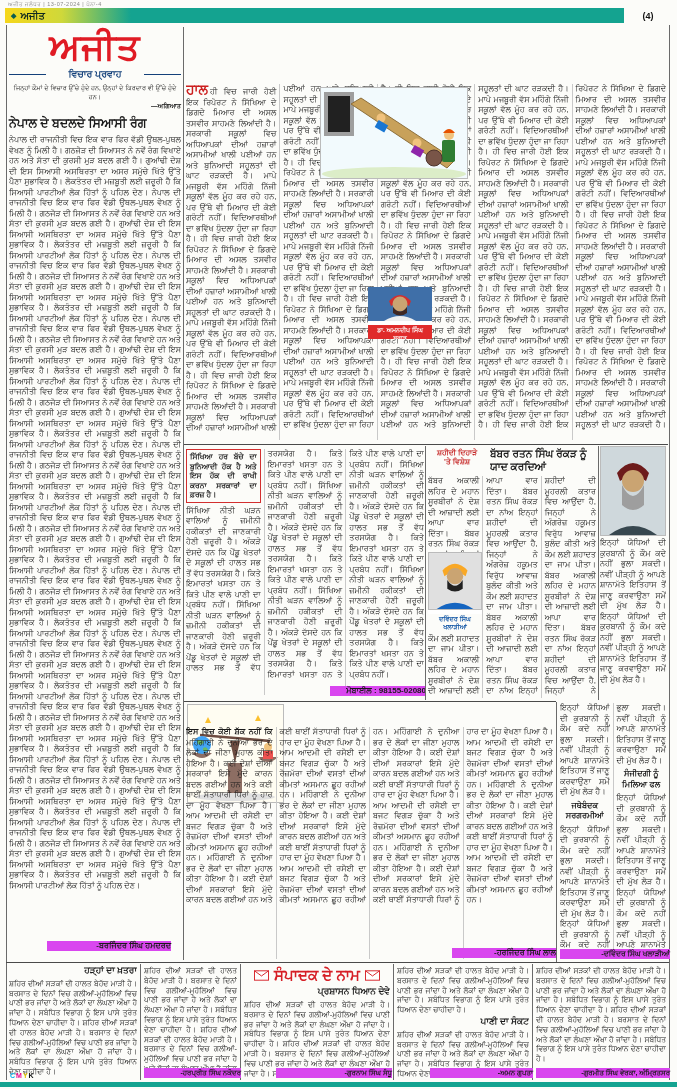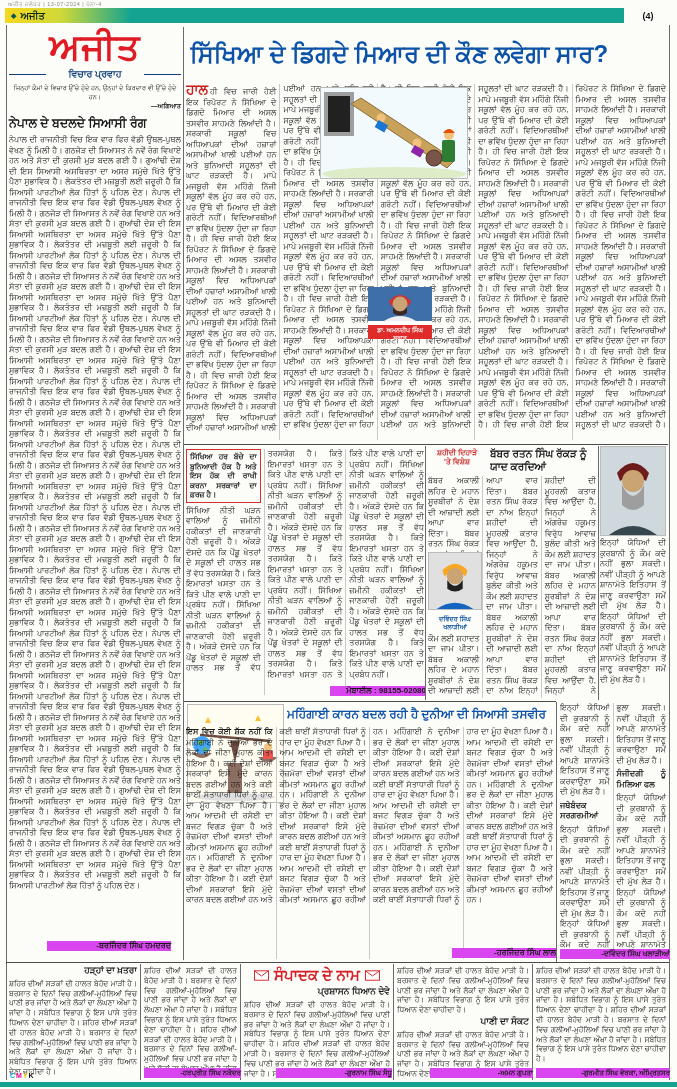--- a/index.html
+++ b/index.html
@@ -43,21 +43,21 @@
   .lead-headline{position:absolute;left:190px;top:33px;width:476px;height:44px;overflow:hidden;
         font-size:24px;line-height:42px;font-weight:bold;color:#0b52a8;white-space:nowrap;}
   .sig-abs{position:absolute;background:#d946ef;font-weight:bold;font-size:8px;line-height:10px;
         text-align:right;padding-left:4px;}
   .redbox{border:1.5px solid #d32f2f;padding:2px 3px;font-weight:bold;margin:0 0 3px 0;
         font-size:7.5px;line-height:9.5px;}
   .kicker{position:absolute;left:428px;top:448px;width:58px;text-align:center;
         font-size:7.5px;line-height:9px;font-weight:bold;color:#c62828;}
   .bab-headline{position:absolute;left:490px;top:447px;width:108px;height:26px;overflow:hidden;
         font-size:10.5px;line-height:12.5px;font-weight:bold;}
-  .subhead{font-weight:bold;font-size:8.2px;margin:3px 0;break-inside:avoid;}
+  .subhead{font-weight:bold;text-align:center;font-size:8.2px;margin:3px 0;break-inside:avoid;}
   .infl-headline{position:absolute;left:287px;top:706px;width:268px;height:18px;overflow:hidden;
         font-size:12px;line-height:16px;font-weight:bold;color:#0b52a8;white-space:nowrap;}
   .photo-frame{position:absolute;overflow:hidden;background:#fff;border:1px solid #bbb;}
   .cap-red{background:#e02b2b;color:#fff;font-size:6.3px;line-height:7.5px;font-weight:bold;
         text-align:center;padding:1px 0;}
   .cap-blue{color:#1256a6;font-size:6.5px;line-height:8px;font-weight:bold;text-align:center;
         background:#fcfcf9;padding:1px 0;}
   
   .letters-header{display:flex;align-items:center;justify-content:center;gap:5px;
         color:#d61f26;font-weight:bold;font-size:15px;margin-bottom:2px;}
@@ -99,21 +99,20 @@
     </div>
     <div class="quote">ਜਿਨ੍ਹਾਂ ਕੌਮਾਂ ਦੇ ਵਿਚਾਰ ਉੱਚੇ ਹੁੰਦੇ ਹਨ, ਉਨ੍ਹਾਂ ਦੇ ਕਿਰਦਾਰ ਵੀ ਉੱਚੇ ਹੁੰਦੇ ਹਨ।</div>
     <div class="quote-attr">—ਅਗਿਆਤ</div>
     <div class="ed-title">ਨੇਪਾਲ ਦੇ ਬਦਲਦੇ ਸਿਆਸੀ ਰੰਗ</div>
     <div class="body-text leftbody">
       <p>ਨੇਪਾਲ ਦੀ ਰਾਜਨੀਤੀ ਵਿਚ ਇਕ ਵਾਰ ਫਿਰ ਵੱਡੀ ਉਥਲ-ਪੁਥਲ ਵੇਖਣ ਨੂੰ ਮਿਲੀ ਹੈ। ਗਠਜੋੜ ਦੀ ਸਿਆਸਤ ਨੇ ਨਵੇਂ ਰੰਗ ਵਿਖਾਏ ਹਨ ਅਤੇ ਸੱਤਾ ਦੀ ਕੁਰਸੀ ਮੁੜ ਬਦਲ ਗਈ ਹੈ। ਗੁਆਂਢੀ ਦੇਸ਼ ਦੀ ਇਸ ਸਿਆਸੀ ਅਸਥਿਰਤਾ ਦਾ ਅਸਰ ਸਮੁੱਚੇ ਖਿੱਤੇ ਉੱਤੇ ਪੈਣਾ ਸੁਭਾਵਿਕ ਹੈ। ਲੋਕਤੰਤਰ ਦੀ ਮਜ਼ਬੂਤੀ ਲਈ ਜ਼ਰੂਰੀ ਹੈ ਕਿ ਸਿਆਸੀ ਪਾਰਟੀਆਂ ਲੋਕ ਹਿੱਤਾਂ ਨੂੰ ਪਹਿਲ ਦੇਣ। ਨੇਪਾਲ ਦੀ ਰਾਜਨੀਤੀ ਵਿਚ ਇਕ ਵਾਰ ਫਿਰ ਵੱਡੀ ਉਥਲ-ਪੁਥਲ ਵੇਖਣ ਨੂੰ ਮਿਲੀ ਹੈ। ਗਠਜੋੜ ਦੀ ਸਿਆਸਤ ਨੇ ਨਵੇਂ ਰੰਗ ਵਿਖਾਏ ਹਨ ਅਤੇ ਸੱਤਾ ਦੀ ਕੁਰਸੀ ਮੁੜ ਬਦਲ ਗਈ ਹੈ। ਗੁਆਂਢੀ ਦੇਸ਼ ਦੀ ਇਸ ਸਿਆਸੀ ਅਸਥਿਰਤਾ ਦਾ ਅਸਰ ਸਮੁੱਚੇ ਖਿੱਤੇ ਉੱਤੇ ਪੈਣਾ ਸੁਭਾਵਿਕ ਹੈ। ਲੋਕਤੰਤਰ ਦੀ ਮਜ਼ਬੂਤੀ ਲਈ ਜ਼ਰੂਰੀ ਹੈ ਕਿ ਸਿਆਸੀ ਪਾਰਟੀਆਂ ਲੋਕ ਹਿੱਤਾਂ ਨੂੰ ਪਹਿਲ ਦੇਣ। ਨੇਪਾਲ ਦੀ ਰਾਜਨੀਤੀ ਵਿਚ ਇਕ ਵਾਰ ਫਿਰ ਵੱਡੀ ਉਥਲ-ਪੁਥਲ ਵੇਖਣ ਨੂੰ ਮਿਲੀ ਹੈ। ਗਠਜੋੜ ਦੀ ਸਿਆਸਤ ਨੇ ਨਵੇਂ ਰੰਗ ਵਿਖਾਏ ਹਨ ਅਤੇ ਸੱਤਾ ਦੀ ਕੁਰਸੀ ਮੁੜ ਬਦਲ ਗਈ ਹੈ। ਗੁਆਂਢੀ ਦੇਸ਼ ਦੀ ਇਸ ਸਿਆਸੀ ਅਸਥਿਰਤਾ ਦਾ ਅਸਰ ਸਮੁੱਚੇ ਖਿੱਤੇ ਉੱਤੇ ਪੈਣਾ ਸੁਭਾਵਿਕ ਹੈ। ਲੋਕਤੰਤਰ ਦੀ ਮਜ਼ਬੂਤੀ ਲਈ ਜ਼ਰੂਰੀ ਹੈ ਕਿ ਸਿਆਸੀ ਪਾਰਟੀਆਂ ਲੋਕ ਹਿੱਤਾਂ ਨੂੰ ਪਹਿਲ ਦੇਣ। ਨੇਪਾਲ ਦੀ ਰਾਜਨੀਤੀ ਵਿਚ ਇਕ ਵਾਰ ਫਿਰ ਵੱਡੀ ਉਥਲ-ਪੁਥਲ ਵੇਖਣ ਨੂੰ ਮਿਲੀ ਹੈ। ਗਠਜੋੜ ਦੀ ਸਿਆਸਤ ਨੇ ਨਵੇਂ ਰੰਗ ਵਿਖਾਏ ਹਨ ਅਤੇ ਸੱਤਾ ਦੀ ਕੁਰਸੀ ਮੁੜ ਬਦਲ ਗਈ ਹੈ। ਗੁਆਂਢੀ ਦੇਸ਼ ਦੀ ਇਸ ਸਿਆਸੀ ਅਸਥਿਰਤਾ ਦਾ ਅਸਰ ਸਮੁੱਚੇ ਖਿੱਤੇ ਉੱਤੇ ਪੈਣਾ ਸੁਭਾਵਿਕ ਹੈ। ਲੋਕਤੰਤਰ ਦੀ ਮਜ਼ਬੂਤੀ ਲਈ ਜ਼ਰੂਰੀ ਹੈ ਕਿ ਸਿਆਸੀ ਪਾਰਟੀਆਂ ਲੋਕ ਹਿੱਤਾਂ ਨੂੰ ਪਹਿਲ ਦੇਣ। ਨੇਪਾਲ ਦੀ ਰਾਜਨੀਤੀ ਵਿਚ ਇਕ ਵਾਰ ਫਿਰ ਵੱਡੀ ਉਥਲ-ਪੁਥਲ ਵੇਖਣ ਨੂੰ ਮਿਲੀ ਹੈ। ਗਠਜੋੜ ਦੀ ਸਿਆਸਤ ਨੇ ਨਵੇਂ ਰੰਗ ਵਿਖਾਏ ਹਨ ਅਤੇ ਸੱਤਾ ਦੀ ਕੁਰਸੀ ਮੁੜ ਬਦਲ ਗਈ ਹੈ। ਗੁਆਂਢੀ ਦੇਸ਼ ਦੀ ਇਸ ਸਿਆਸੀ ਅਸਥਿਰਤਾ ਦਾ ਅਸਰ ਸਮੁੱਚੇ ਖਿੱਤੇ ਉੱਤੇ ਪੈਣਾ ਸੁਭਾਵਿਕ ਹੈ। ਲੋਕਤੰਤਰ ਦੀ ਮਜ਼ਬੂਤੀ ਲਈ ਜ਼ਰੂਰੀ ਹੈ ਕਿ ਸਿਆਸੀ ਪਾਰਟੀਆਂ ਲੋਕ ਹਿੱਤਾਂ ਨੂੰ ਪਹਿਲ ਦੇਣ। ਨੇਪਾਲ ਦੀ ਰਾਜਨੀਤੀ ਵਿਚ ਇਕ ਵਾਰ ਫਿਰ ਵੱਡੀ ਉਥਲ-ਪੁਥਲ ਵੇਖਣ ਨੂੰ ਮਿਲੀ ਹੈ। ਗਠਜੋੜ ਦੀ ਸਿਆਸਤ ਨੇ ਨਵੇਂ ਰੰਗ ਵਿਖਾਏ ਹਨ ਅਤੇ ਸੱਤਾ ਦੀ ਕੁਰਸੀ ਮੁੜ ਬਦਲ ਗਈ ਹੈ। ਗੁਆਂਢੀ ਦੇਸ਼ ਦੀ ਇਸ ਸਿਆਸੀ ਅਸਥਿਰਤਾ ਦਾ ਅਸਰ ਸਮੁੱਚੇ ਖਿੱਤੇ ਉੱਤੇ ਪੈਣਾ ਸੁਭਾਵਿਕ ਹੈ। ਲੋਕਤੰਤਰ ਦੀ ਮਜ਼ਬੂਤੀ ਲਈ ਜ਼ਰੂਰੀ ਹੈ ਕਿ ਸਿਆਸੀ ਪਾਰਟੀਆਂ ਲੋਕ ਹਿੱਤਾਂ ਨੂੰ ਪਹਿਲ ਦੇਣ। ਨੇਪਾਲ ਦੀ ਰਾਜਨੀਤੀ ਵਿਚ ਇਕ ਵਾਰ ਫਿਰ ਵੱਡੀ ਉਥਲ-ਪੁਥਲ ਵੇਖਣ ਨੂੰ ਮਿਲੀ ਹੈ। ਗਠਜੋੜ ਦੀ ਸਿਆਸਤ ਨੇ ਨਵੇਂ ਰੰਗ ਵਿਖਾਏ ਹਨ ਅਤੇ ਸੱਤਾ ਦੀ ਕੁਰਸੀ ਮੁੜ ਬਦਲ ਗਈ ਹੈ। ਗੁਆਂਢੀ ਦੇਸ਼ ਦੀ ਇਸ ਸਿਆਸੀ ਅਸਥਿਰਤਾ ਦਾ ਅਸਰ ਸਮੁੱਚੇ ਖਿੱਤੇ ਉੱਤੇ ਪੈਣਾ ਸੁਭਾਵਿਕ ਹੈ। ਲੋਕਤੰਤਰ ਦੀ ਮਜ਼ਬੂਤੀ ਲਈ ਜ਼ਰੂਰੀ ਹੈ ਕਿ ਸਿਆਸੀ ਪਾਰਟੀਆਂ ਲੋਕ ਹਿੱਤਾਂ ਨੂੰ ਪਹਿਲ ਦੇਣ। ਨੇਪਾਲ ਦੀ ਰਾਜਨੀਤੀ ਵਿਚ ਇਕ ਵਾਰ ਫਿਰ ਵੱਡੀ ਉਥਲ-ਪੁਥਲ ਵੇਖਣ ਨੂੰ ਮਿਲੀ ਹੈ। ਗਠਜੋੜ ਦੀ ਸਿਆਸਤ ਨੇ ਨਵੇਂ ਰੰਗ ਵਿਖਾਏ ਹਨ ਅਤੇ ਸੱਤਾ ਦੀ ਕੁਰਸੀ ਮੁੜ ਬਦਲ ਗਈ ਹੈ। ਗੁਆਂਢੀ ਦੇਸ਼ ਦੀ ਇਸ ਸਿਆਸੀ ਅਸਥਿਰਤਾ ਦਾ ਅਸਰ ਸਮੁੱਚੇ ਖਿੱਤੇ ਉੱਤੇ ਪੈਣਾ ਸੁਭਾਵਿਕ ਹੈ। ਲੋਕਤੰਤਰ ਦੀ ਮਜ਼ਬੂਤੀ ਲਈ ਜ਼ਰੂਰੀ ਹੈ ਕਿ ਸਿਆਸੀ ਪਾਰਟੀਆਂ ਲੋਕ ਹਿੱਤਾਂ ਨੂੰ ਪਹਿਲ ਦੇਣ। ਨੇਪਾਲ ਦੀ ਰਾਜਨੀਤੀ ਵਿਚ ਇਕ ਵਾਰ ਫਿਰ ਵੱਡੀ ਉਥਲ-ਪੁਥਲ ਵੇਖਣ ਨੂੰ ਮਿਲੀ ਹੈ। ਗਠਜੋੜ ਦੀ ਸਿਆਸਤ ਨੇ ਨਵੇਂ ਰੰਗ ਵਿਖਾਏ ਹਨ ਅਤੇ ਸੱਤਾ ਦੀ ਕੁਰਸੀ ਮੁੜ ਬਦਲ ਗਈ ਹੈ। ਗੁਆਂਢੀ ਦੇਸ਼ ਦੀ ਇਸ ਸਿਆਸੀ ਅਸਥਿਰਤਾ ਦਾ ਅਸਰ ਸਮੁੱਚੇ ਖਿੱਤੇ ਉੱਤੇ ਪੈਣਾ ਸੁਭਾਵਿਕ ਹੈ। ਲੋਕਤੰਤਰ ਦੀ ਮਜ਼ਬੂਤੀ ਲਈ ਜ਼ਰੂਰੀ ਹੈ ਕਿ ਸਿਆਸੀ ਪਾਰਟੀਆਂ ਲੋਕ ਹਿੱਤਾਂ ਨੂੰ ਪਹਿਲ ਦੇਣ। ਨੇਪਾਲ ਦੀ ਰਾਜਨੀਤੀ ਵਿਚ ਇਕ ਵਾਰ ਫਿਰ ਵੱਡੀ ਉਥਲ-ਪੁਥਲ ਵੇਖਣ ਨੂੰ ਮਿਲੀ ਹੈ। ਗਠਜੋੜ ਦੀ ਸਿਆਸਤ ਨੇ ਨਵੇਂ ਰੰਗ ਵਿਖਾਏ ਹਨ ਅਤੇ ਸੱਤਾ ਦੀ ਕੁਰਸੀ ਮੁੜ ਬਦਲ ਗਈ ਹੈ। ਗੁਆਂਢੀ ਦੇਸ਼ ਦੀ ਇਸ ਸਿਆਸੀ ਅਸਥਿਰਤਾ ਦਾ ਅਸਰ ਸਮੁੱਚੇ ਖਿੱਤੇ ਉੱਤੇ ਪੈਣਾ ਸੁਭਾਵਿਕ ਹੈ। ਲੋਕਤੰਤਰ ਦੀ ਮਜ਼ਬੂਤੀ ਲਈ ਜ਼ਰੂਰੀ ਹੈ ਕਿ ਸਿਆਸੀ ਪਾਰਟੀਆਂ ਲੋਕ ਹਿੱਤਾਂ ਨੂੰ ਪਹਿਲ ਦੇਣ। ਨੇਪਾਲ ਦੀ ਰਾਜਨੀਤੀ ਵਿਚ ਇਕ ਵਾਰ ਫਿਰ ਵੱਡੀ ਉਥਲ-ਪੁਥਲ ਵੇਖਣ ਨੂੰ ਮਿਲੀ ਹੈ। ਗਠਜੋੜ ਦੀ ਸਿਆਸਤ ਨੇ ਨਵੇਂ ਰੰਗ ਵਿਖਾਏ ਹਨ ਅਤੇ ਸੱਤਾ ਦੀ ਕੁਰਸੀ ਮੁੜ ਬਦਲ ਗਈ ਹੈ। ਗੁਆਂਢੀ ਦੇਸ਼ ਦੀ ਇਸ ਸਿਆਸੀ ਅਸਥਿਰਤਾ ਦਾ ਅਸਰ ਸਮੁੱਚੇ ਖਿੱਤੇ ਉੱਤੇ ਪੈਣਾ ਸੁਭਾਵਿਕ ਹੈ। ਲੋਕਤੰਤਰ ਦੀ ਮਜ਼ਬੂਤੀ ਲਈ ਜ਼ਰੂਰੀ ਹੈ ਕਿ ਸਿਆਸੀ ਪਾਰਟੀਆਂ ਲੋਕ ਹਿੱਤਾਂ ਨੂੰ ਪਹਿਲ ਦੇਣ। ਨੇਪਾਲ ਦੀ ਰਾਜਨੀਤੀ ਵਿਚ ਇਕ ਵਾਰ ਫਿਰ ਵੱਡੀ ਉਥਲ-ਪੁਥਲ ਵੇਖਣ ਨੂੰ ਮਿਲੀ ਹੈ। ਗਠਜੋੜ ਦੀ ਸਿਆਸਤ ਨੇ ਨਵੇਂ ਰੰਗ ਵਿਖਾਏ ਹਨ ਅਤੇ ਸੱਤਾ ਦੀ ਕੁਰਸੀ ਮੁੜ ਬਦਲ ਗਈ ਹੈ। ਗੁਆਂਢੀ ਦੇਸ਼ ਦੀ ਇਸ ਸਿਆਸੀ ਅਸਥਿਰਤਾ ਦਾ ਅਸਰ ਸਮੁੱਚੇ ਖਿੱਤੇ ਉੱਤੇ ਪੈਣਾ ਸੁਭਾਵਿਕ ਹੈ। ਲੋਕਤੰਤਰ ਦੀ ਮਜ਼ਬੂਤੀ ਲਈ ਜ਼ਰੂਰੀ ਹੈ ਕਿ ਸਿਆਸੀ ਪਾਰਟੀਆਂ ਲੋਕ ਹਿੱਤਾਂ ਨੂੰ ਪਹਿਲ ਦੇਣ।</p>
     </div>
   </div>
   <div class="sig-abs" style="left:47px;top:941px;width:120px;">-ਬਰਜਿੰਦਰ ਸਿੰਘ ਹਮਦਰਦ</div>
 
-  <div class="lead-headline">ਸਿੱਖਿਆ ਦੇ ਡਿਗਦੇ ਮਿਆਰ ਦੀ ਕੌਣ ਲਵੇਗਾ ਸਾਰ?</div>
 
   <div class="body-text cols-5 abs" style="left:186px;top:84px;width:480px;height:356px;">
     <p><span class="dropcap">ਹਾਲ</span><span>ਹੀ ਵਿਚ ਜਾਰੀ ਹੋਈ ਇਕ ਰਿਪੋਰਟ ਨੇ ਸਿੱਖਿਆ ਦੇ ਡਿਗਦੇ ਮਿਆਰ ਦੀ ਅਸਲ ਤਸਵੀਰ ਸਾਹਮਣੇ ਲਿਆਂਦੀ ਹੈ। ਸਰਕਾਰੀ ਸਕੂਲਾਂ ਵਿਚ ਅਧਿਆਪਕਾਂ ਦੀਆਂ ਹਜ਼ਾਰਾਂ ਅਸਾਮੀਆਂ ਖਾਲੀ ਪਈਆਂ ਹਨ ਅਤੇ ਬੁਨਿਆਦੀ ਸਹੂਲਤਾਂ ਦੀ ਘਾਟ ਰੜਕਦੀ ਹੈ। ਮਾਪੇ ਮਜਬੂਰੀ ਵੱਸ ਮਹਿੰਗੇ ਨਿੱਜੀ ਸਕੂਲਾਂ ਵੱਲ ਮੂੰਹ ਕਰ ਰਹੇ ਹਨ, ਪਰ ਉੱਥੇ ਵੀ ਮਿਆਰ ਦੀ ਕੋਈ ਗਰੰਟੀ ਨਹੀਂ। ਵਿਦਿਆਰਥੀਆਂ ਦਾ ਭਵਿੱਖ ਧੁੰਦਲਾ ਹੁੰਦਾ ਜਾ ਰਿਹਾ ਹੈ। ਹੀ ਵਿਚ ਜਾਰੀ ਹੋਈ ਇਕ ਰਿਪੋਰਟ ਨੇ ਸਿੱਖਿਆ ਦੇ ਡਿਗਦੇ ਮਿਆਰ ਦੀ ਅਸਲ ਤਸਵੀਰ ਸਾਹਮਣੇ ਲਿਆਂਦੀ ਹੈ। ਸਰਕਾਰੀ ਸਕੂਲਾਂ ਵਿਚ ਅਧਿਆਪਕਾਂ ਦੀਆਂ ਹਜ਼ਾਰਾਂ ਅਸਾਮੀਆਂ ਖਾਲੀ ਪਈਆਂ ਹਨ ਅਤੇ ਬੁਨਿਆਦੀ ਸਹੂਲਤਾਂ ਦੀ ਘਾਟ ਰੜਕਦੀ ਹੈ। ਮਾਪੇ ਮਜਬੂਰੀ ਵੱਸ ਮਹਿੰਗੇ ਨਿੱਜੀ ਸਕੂਲਾਂ ਵੱਲ ਮੂੰਹ ਕਰ ਰਹੇ ਹਨ, ਪਰ ਉੱਥੇ ਵੀ ਮਿਆਰ ਦੀ ਕੋਈ ਗਰੰਟੀ ਨਹੀਂ। ਵਿਦਿਆਰਥੀਆਂ ਦਾ ਭਵਿੱਖ ਧੁੰਦਲਾ ਹੁੰਦਾ ਜਾ ਰਿਹਾ ਹੈ। ਹੀ ਵਿਚ ਜਾਰੀ ਹੋਈ ਇਕ ਰਿਪੋਰਟ ਨੇ ਸਿੱਖਿਆ ਦੇ ਡਿਗਦੇ ਮਿਆਰ ਦੀ ਅਸਲ ਤਸਵੀਰ ਸਾਹਮਣੇ ਲਿਆਂਦੀ ਹੈ। ਸਰਕਾਰੀ ਸਕੂਲਾਂ ਵਿਚ ਅਧਿਆਪਕਾਂ ਦੀਆਂ ਹਜ਼ਾਰਾਂ ਅਸਾਮੀਆਂ ਖਾਲੀ ਪਈਆਂ ਹਨ ਅਤੇ ਬੁਨਿਆਦੀ ਸਹੂਲਤਾਂ ਦੀ ਘਾਟ ਰੜਕਦੀ ਹੈ। ਮਾਪੇ ਮਜਬੂਰੀ ਵੱਸ ਮਹਿੰਗੇ ਨਿੱਜੀ ਸਕੂਲਾਂ ਵੱਲ ਮੂੰਹ ਕਰ ਰਹੇ ਹਨ, ਪਰ ਉੱਥੇ ਵੀ ਮਿਆਰ ਦੀ ਕੋਈ ਗਰੰਟੀ ਨਹੀਂ। ਵਿਦਿਆਰਥੀਆਂ ਦਾ ਭਵਿੱਖ ਧੁੰਦਲਾ ਹੁੰਦਾ ਜਾ ਰਿਹਾ ਹੈ। ਹੀ ਵਿਚ ਜਾਰੀ ਹੋਈ ਇਕ ਰਿਪੋਰਟ ਨੇ ਸਿੱਖਿਆ ਦੇ ਡਿਗਦੇ ਮਿਆਰ ਦੀ ਅਸਲ ਤਸਵੀਰ ਸਾਹਮਣੇ ਲਿਆਂਦੀ ਹੈ। ਸਰਕਾਰੀ ਸਕੂਲਾਂ ਵਿਚ ਅਧਿਆਪਕਾਂ ਦੀਆਂ ਹਜ਼ਾਰਾਂ ਅਸਾਮੀਆਂ ਖਾਲੀ ਪਈਆਂ ਹਨ ਅਤੇ ਬੁਨਿਆਦੀ ਸਹੂਲਤਾਂ ਦੀ ਘਾਟ ਰੜਕਦੀ ਹੈ। ਮਾਪੇ ਮਜਬੂਰੀ ਵੱਸ ਮਹਿੰਗੇ ਨਿੱਜੀ ਸਕੂਲਾਂ ਵੱਲ ਮੂੰਹ ਕਰ ਰਹੇ ਹਨ, ਪਰ ਉੱਥੇ ਵੀ ਮਿਆਰ ਦੀ ਕੋਈ ਗਰੰਟੀ ਨਹੀਂ। ਵਿਦਿਆਰਥੀਆਂ ਦਾ ਭਵਿੱਖ ਧੁੰਦਲਾ ਹੁੰਦਾ ਜਾ ਰਿਹਾ ਹੈ। ਹੀ ਵਿਚ ਜਾਰੀ ਹੋਈ ਇਕ ਰਿਪੋਰਟ ਨੇ ਸਿੱਖਿਆ ਦੇ ਡਿਗਦੇ ਮਿਆਰ ਦੀ ਅਸਲ ਤਸਵੀਰ ਸਾਹਮਣੇ ਲਿਆਂਦੀ ਹੈ। ਸਰਕਾਰੀ ਸਕੂਲਾਂ ਵਿਚ ਅਧਿਆਪਕਾਂ ਦੀਆਂ ਹਜ਼ਾਰਾਂ ਅਸਾਮੀਆਂ ਖਾਲੀ ਪਈਆਂ ਹਨ ਅਤੇ ਬੁਨਿਆਦੀ ਸਹੂਲਤਾਂ ਦੀ ਘਾਟ ਰੜਕਦੀ ਹੈ। ਮਾਪੇ ਮਜਬੂਰੀ ਵੱਸ ਮਹਿੰਗੇ ਨਿੱਜੀ ਸਕੂਲਾਂ ਵੱਲ ਮੂੰਹ ਕਰ ਰਹੇ ਹਨ, ਪਰ ਉੱਥੇ ਵੀ ਮਿਆਰ ਦੀ ਕੋਈ ਗਰੰਟੀ ਨਹੀਂ। ਵਿਦਿਆਰਥੀਆਂ ਦਾ ਭਵਿੱਖ ਧੁੰਦਲਾ ਹੁੰਦਾ ਜਾ ਰਿਹਾ ਹੈ। ਹੀ ਵਿਚ ਜਾਰੀ ਹੋਈ ਇਕ ਰਿਪੋਰਟ ਨੇ ਸਿੱਖਿਆ ਦੇ ਡਿਗਦੇ ਮਿਆਰ ਦੀ ਅਸਲ ਤਸਵੀਰ ਸਾਹਮਣੇ ਲਿਆਂਦੀ ਹੈ। ਸਰਕਾਰੀ ਸਕੂਲਾਂ ਵਿਚ ਅਧਿਆਪਕਾਂ ਦੀਆਂ ਹਜ਼ਾਰਾਂ ਅਸਾਮੀਆਂ ਖਾਲੀ ਪਈਆਂ ਹਨ ਅਤੇ ਬੁਨਿਆਦੀ ਸਹੂਲਤਾਂ ਦੀ ਘਾਟ ਰੜਕਦੀ ਹੈ। ਮਾਪੇ ਮਜਬੂਰੀ ਵੱਸ ਮਹਿੰਗੇ ਨਿੱਜੀ ਸਕੂਲਾਂ ਵੱਲ ਮੂੰਹ ਕਰ ਰਹੇ ਹਨ, ਪਰ ਉੱਥੇ ਵੀ ਮਿਆਰ ਦੀ ਕੋਈ ਗਰੰਟੀ ਨਹੀਂ। ਵਿਦਿਆਰਥੀਆਂ ਦਾ ਭਵਿੱਖ ਧੁੰਦਲਾ ਹੁੰਦਾ ਜਾ ਰਿਹਾ ਹੈ। ਹੀ ਵਿਚ ਜਾਰੀ ਹੋਈ ਇਕ ਰਿਪੋਰਟ ਨੇ ਸਿੱਖਿਆ ਦੇ ਡਿਗਦੇ ਮਿਆਰ ਦੀ ਅਸਲ ਤਸਵੀਰ ਸਾਹਮਣੇ ਲਿਆਂਦੀ ਹੈ। ਸਰਕਾਰੀ ਸਕੂਲਾਂ ਵਿਚ ਅਧਿਆਪਕਾਂ ਦੀਆਂ ਹਜ਼ਾਰਾਂ ਅਸਾਮੀਆਂ ਖਾਲੀ ਪਈਆਂ ਹਨ ਅਤੇ ਬੁਨਿਆਦੀ ਸਹੂਲਤਾਂ ਦੀ ਘਾਟ ਰੜਕਦੀ ਹੈ। ਮਾਪੇ ਮਜਬੂਰੀ ਵੱਸ ਮਹਿੰਗੇ ਨਿੱਜੀ ਸਕੂਲਾਂ ਵੱਲ ਮੂੰਹ ਕਰ ਰਹੇ ਹਨ, ਪਰ ਉੱਥੇ ਵੀ ਮਿਆਰ ਦੀ ਕੋਈ ਗਰੰਟੀ ਨਹੀਂ। ਵਿਦਿਆਰਥੀਆਂ ਦਾ ਭਵਿੱਖ ਧੁੰਦਲਾ ਹੁੰਦਾ ਜਾ ਰਿਹਾ ਹੈ। ਹੀ ਵਿਚ ਜਾਰੀ ਹੋਈ ਇਕ ਰਿਪੋਰਟ ਨੇ ਸਿੱਖਿਆ ਦੇ ਡਿਗਦੇ ਮਿਆਰ ਦੀ ਅਸਲ ਤਸਵੀਰ ਸਾਹਮਣੇ ਲਿਆਂਦੀ ਹੈ। ਸਰਕਾਰੀ ਸਕੂਲਾਂ ਵਿਚ ਅਧਿਆਪਕਾਂ ਦੀਆਂ ਹਜ਼ਾਰਾਂ ਅਸਾਮੀਆਂ ਖਾਲੀ ਪਈਆਂ ਹਨ ਅਤੇ ਬੁਨਿਆਦੀ ਸਹੂਲਤਾਂ ਦੀ ਘਾਟ ਰੜਕਦੀ ਹੈ। ਮਾਪੇ ਮਜਬੂਰੀ ਵੱਸ ਮਹਿੰਗੇ ਨਿੱਜੀ ਸਕੂਲਾਂ ਵੱਲ ਮੂੰਹ ਕਰ ਰਹੇ ਹਨ, ਪਰ ਉੱਥੇ ਵੀ ਮਿਆਰ ਦੀ ਕੋਈ ਗਰੰਟੀ ਨਹੀਂ। ਵਿਦਿਆਰਥੀਆਂ ਦਾ ਭਵਿੱਖ ਧੁੰਦਲਾ ਹੁੰਦਾ ਜਾ ਰਿਹਾ ਹੈ। ਹੀ ਵਿਚ ਜਾਰੀ ਹੋਈ ਇਕ ਰਿਪੋਰਟ ਨੇ ਸਿੱਖਿਆ ਦੇ ਡਿਗਦੇ ਮਿਆਰ ਦੀ ਅਸਲ ਤਸਵੀਰ ਸਾਹਮਣੇ ਲਿਆਂਦੀ ਹੈ। ਸਰਕਾਰੀ ਸਕੂਲਾਂ ਵਿਚ ਅਧਿਆਪਕਾਂ ਦੀਆਂ ਹਜ਼ਾਰਾਂ ਅਸਾਮੀਆਂ ਖਾਲੀ ਪਈਆਂ ਹਨ ਅਤੇ ਬੁਨਿਆਦੀ ਸਹੂਲਤਾਂ ਦੀ ਘਾਟ ਰੜਕਦੀ ਹੈ। ਮਾਪੇ ਮਜਬੂਰੀ ਵੱਸ ਮਹਿੰਗੇ ਨਿੱਜੀ ਸਕੂਲਾਂ ਵੱਲ ਮੂੰਹ ਕਰ ਰਹੇ ਹਨ, ਪਰ ਉੱਥੇ ਵੀ ਮਿਆਰ ਦੀ ਕੋਈ ਗਰੰਟੀ ਨਹੀਂ। ਵਿਦਿਆਰਥੀਆਂ ਦਾ ਭਵਿੱਖ ਧੁੰਦਲਾ ਹੁੰਦਾ ਜਾ ਰਿਹਾ ਹੈ। ਹੀ ਵਿਚ ਜਾਰੀ ਹੋਈ ਇਕ ਰਿਪੋਰਟ ਨੇ ਸਿੱਖਿਆ ਦੇ ਡਿਗਦੇ ਮਿਆਰ ਦੀ ਅਸਲ ਤਸਵੀਰ ਸਾਹਮਣੇ ਲਿਆਂਦੀ ਹੈ। ਸਰਕਾਰੀ ਸਕੂਲਾਂ ਵਿਚ ਅਧਿਆਪਕਾਂ ਦੀਆਂ ਹਜ਼ਾਰਾਂ ਅਸਾਮੀਆਂ ਖਾਲੀ ਪਈਆਂ ਹਨ ਅਤੇ ਬੁਨਿਆਦੀ ਸਹੂਲਤਾਂ ਦੀ ਘਾਟ ਰੜਕਦੀ ਹੈ। ਮਾਪੇ ਮਜਬੂਰੀ ਵੱਸ ਮਹਿੰਗੇ ਨਿੱਜੀ ਸਕੂਲਾਂ ਵੱਲ ਮੂੰਹ ਕਰ ਰਹੇ ਹਨ, ਪਰ ਉੱਥੇ ਵੀ ਮਿਆਰ ਦੀ ਕੋਈ ਗਰੰਟੀ ਨਹੀਂ। ਵਿਦਿਆਰਥੀਆਂ ਦਾ ਭਵਿੱਖ ਧੁੰਦਲਾ ਹੁੰਦਾ ਜਾ ਰਿਹਾ ਹੈ। ਹੀ ਵਿਚ ਜਾਰੀ ਹੋਈ ਇਕ ਰਿਪੋਰਟ ਨੇ ਸਿੱਖਿਆ ਦੇ ਡਿਗਦੇ ਮਿਆਰ ਦੀ ਅਸਲ ਤਸਵੀਰ ਸਾਹਮਣੇ ਲਿਆਂਦੀ ਹੈ। ਸਰਕਾਰੀ ਸਕੂਲਾਂ ਵਿਚ ਅਧਿਆਪਕਾਂ ਦੀਆਂ ਹਜ਼ਾਰਾਂ ਅਸਾਮੀਆਂ ਖਾਲੀ ਪਈਆਂ ਹਨ ਅਤੇ ਬੁਨਿਆਦੀ ਸਹੂਲਤਾਂ ਦੀ ਘਾਟ ਰੜਕਦੀ ਹੈ। ਮਾਪੇ ਮਜਬੂਰੀ ਵੱਸ ਮਹਿੰਗੇ ਨਿੱਜੀ ਸਕੂਲਾਂ ਵੱਲ ਮੂੰਹ ਕਰ ਰਹੇ ਹਨ, ਪਰ ਉੱਥੇ ਵੀ ਮਿਆਰ ਦੀ ਕੋਈ ਗਰੰਟੀ ਨਹੀਂ। ਵਿਦਿਆਰਥੀਆਂ ਦਾ ਭਵਿੱਖ ਧੁੰਦਲਾ ਹੁੰਦਾ ਜਾ ਰਿਹਾ ਹੈ। ਹੀ ਵਿਚ ਜਾਰੀ ਹੋਈ ਇਕ ਰਿਪੋਰਟ ਨੇ ਸਿੱਖਿਆ ਦੇ ਡਿਗਦੇ ਮਿਆਰ ਦੀ ਅਸਲ ਤਸਵੀਰ ਸਾਹਮਣੇ ਲਿਆਂਦੀ ਹੈ। ਸਰਕਾਰੀ ਸਕੂਲਾਂ ਵਿਚ ਅਧਿਆਪਕਾਂ ਦੀਆਂ ਹਜ਼ਾਰਾਂ ਅਸਾਮੀਆਂ ਖਾਲੀ ਪਈਆਂ ਹਨ ਅਤੇ ਬੁਨਿਆਦੀ ਸਹੂਲਤਾਂ ਦੀ ਘਾਟ ਰੜਕਦੀ ਹੈ। ਮਾਪੇ ਮਜਬੂਰੀ ਵੱਸ ਮਹਿੰਗੇ ਨਿੱਜੀ ਸਕੂਲਾਂ ਵੱਲ ਮੂੰਹ ਕਰ ਰਹੇ ਹਨ, ਪਰ ਉੱਥੇ ਵੀ ਮਿਆਰ ਦੀ ਕੋਈ ਗਰੰਟੀ ਨਹੀਂ। ਵਿਦਿਆਰਥੀਆਂ ਦਾ ਭਵਿੱਖ ਧੁੰਦਲਾ ਹੁੰਦਾ ਜਾ ਰਿਹਾ ਹੈ। ਹੀ ਵਿਚ ਜਾਰੀ ਹੋਈ ਇਕ ਰਿਪੋਰਟ ਨੇ ਸਿੱਖਿਆ ਦੇ ਡਿਗਦੇ ਮਿਆਰ ਦੀ ਅਸਲ ਤਸਵੀਰ ਸਾਹਮਣੇ ਲਿਆਂਦੀ ਹੈ। ਸਰਕਾਰੀ ਸਕੂਲਾਂ ਵਿਚ ਅਧਿਆਪਕਾਂ ਦੀਆਂ ਹਜ਼ਾਰਾਂ ਅਸਾਮੀਆਂ ਖਾਲੀ ਪਈਆਂ ਹਨ ਅਤੇ ਬੁਨਿਆਦੀ ਸਹੂਲਤਾਂ ਦੀ ਘਾਟ ਰੜਕਦੀ ਹੈ। ਮਾਪੇ ਮਜਬੂਰੀ ਵੱਸ ਮਹਿੰਗੇ ਨਿੱਜੀ ਸਕੂਲਾਂ ਵੱਲ ਮੂੰਹ ਕਰ ਰਹੇ ਹਨ, ਪਰ ਉੱਥੇ ਵੀ ਮਿਆਰ ਦੀ ਕੋਈ ਗਰੰਟੀ ਨਹੀਂ। ਵਿਦਿਆਰਥੀਆਂ ਦਾ ਭਵਿੱਖ ਧੁੰਦਲਾ ਹੁੰਦਾ ਜਾ ਰਿਹਾ ਹੈ। ਹੀ ਵਿਚ ਜਾਰੀ ਹੋਈ ਇਕ ਰਿਪੋਰਟ ਨੇ ਸਿੱਖਿਆ ਦੇ ਡਿਗਦੇ ਮਿਆਰ ਦੀ ਅਸਲ ਤਸਵੀਰ ਸਾਹਮਣੇ ਲਿਆਂਦੀ ਹੈ। ਸਰਕਾਰੀ ਸਕੂਲਾਂ ਵਿਚ ਅਧਿਆਪਕਾਂ ਦੀਆਂ ਹਜ਼ਾਰਾਂ ਅਸਾਮੀਆਂ ਖਾਲੀ ਪਈਆਂ ਹਨ ਅਤੇ ਬੁਨਿਆਦੀ ਸਹੂਲਤਾਂ ਦੀ ਘਾਟ ਰੜਕਦੀ ਹੈ। ਮਾਪੇ ਮਜਬੂਰੀ ਵੱਸ ਮਹਿੰਗੇ ਨਿੱਜੀ ਸਕੂਲਾਂ ਵੱਲ ਮੂੰਹ ਕਰ ਰਹੇ ਹਨ, ਪਰ ਉੱਥੇ ਵੀ ਮਿਆਰ ਦੀ ਕੋਈ ਗਰੰਟੀ ਨਹੀਂ। ਵਿਦਿਆਰਥੀਆਂ ਦਾ ਭਵਿੱਖ ਧੁੰਦਲਾ ਹੁੰਦਾ ਜਾ ਰਿਹਾ ਹੈ।</span></p>
   </div>
 
   <div class="photo-frame" style="left:320px;top:87px;width:146px;height:90px;">
     <svg width="146" height="90" viewBox="0 0 146 90">
       <rect x="0" y="0" width="146" height="90" fill="#f2fafd"></rect>
       <ellipse cx="73" cy="86" rx="72" ry="7" fill="#dcedc8"></ellipse>
       <rect x="3" y="4" width="30" height="44" fill="#9e9e9e"></rect>
@@ -198,21 +197,20 @@
 
   <div class="body-text cols-2 abs" style="left:560px;top:703px;width:106px;height:256px;">
     <p>ਇਨ੍ਹਾਂ ਯੋਧਿਆਂ ਦੀ ਕੁਰਬਾਨੀ ਨੂੰ ਕੌਮ ਕਦੇ ਨਹੀਂ ਭੁਲਾ ਸਕਦੀ। ਨਵੀਂ ਪੀੜ੍ਹੀ ਨੂੰ ਆਪਣੇ ਸ਼ਾਨਾਮੱਤੇ ਇਤਿਹਾਸ ਤੋਂ ਜਾਣੂ ਕਰਵਾਉਣਾ ਸਮੇਂ ਦੀ ਮੁੱਖ ਲੋੜ ਹੈ।</p>
     <div class="subhead">ਜਥੇਬੰਦਕ ਸਰਗਰਮੀਆਂ</div>
     <p>ਇਨ੍ਹਾਂ ਯੋਧਿਆਂ ਦੀ ਕੁਰਬਾਨੀ ਨੂੰ ਕੌਮ ਕਦੇ ਨਹੀਂ ਭੁਲਾ ਸਕਦੀ। ਨਵੀਂ ਪੀੜ੍ਹੀ ਨੂੰ ਆਪਣੇ ਸ਼ਾਨਾਮੱਤੇ ਇਤਿਹਾਸ ਤੋਂ ਜਾਣੂ ਕਰਵਾਉਣਾ ਸਮੇਂ ਦੀ ਮੁੱਖ ਲੋੜ ਹੈ। ਇਨ੍ਹਾਂ ਯੋਧਿਆਂ ਦੀ ਕੁਰਬਾਨੀ ਨੂੰ ਕੌਮ ਕਦੇ ਨਹੀਂ ਭੁਲਾ ਸਕਦੀ। ਨਵੀਂ ਪੀੜ੍ਹੀ ਨੂੰ ਆਪਣੇ ਸ਼ਾਨਾਮੱਤੇ ਇਤਿਹਾਸ ਤੋਂ ਜਾਣੂ ਕਰਵਾਉਣਾ ਸਮੇਂ ਦੀ ਮੁੱਖ ਲੋੜ ਹੈ।</p>
     <div class="subhead">ਸੰਜੀਦਗੀ ਨੂੰ ਮਿਲਿਆ ਫਲ</div>
     <p>ਇਨ੍ਹਾਂ ਯੋਧਿਆਂ ਦੀ ਕੁਰਬਾਨੀ ਨੂੰ ਕੌਮ ਕਦੇ ਨਹੀਂ ਭੁਲਾ ਸਕਦੀ। ਨਵੀਂ ਪੀੜ੍ਹੀ ਨੂੰ ਆਪਣੇ ਸ਼ਾਨਾਮੱਤੇ ਇਤਿਹਾਸ ਤੋਂ ਜਾਣੂ ਕਰਵਾਉਣਾ ਸਮੇਂ ਦੀ ਮੁੱਖ ਲੋੜ ਹੈ। ਇਨ੍ਹਾਂ ਯੋਧਿਆਂ ਦੀ ਕੁਰਬਾਨੀ ਨੂੰ ਕੌਮ ਕਦੇ ਨਹੀਂ ਭੁਲਾ ਸਕਦੀ। ਨਵੀਂ ਪੀੜ੍ਹੀ ਨੂੰ ਆਪਣੇ ਸ਼ਾਨਾਮੱਤੇ ਇਤਿਹਾਸ ਤੋਂ ਜਾਣੂ ਕਰਵਾਉਣਾ ਸਮੇਂ ਦੀ ਮੁੱਖ ਲੋੜ ਹੈ।</p>
   </div>
   <div class="sig-abs" style="left:560px;top:949px;width:106px;font-size:7.5px;">-ਦਵਿੰਦਰ ਸਿੰਘ ਖਲਾੜੀਆਂ</div>
 
-  <div class="infl-headline">ਮਹਿੰਗਾਈ ਕਾਰਨ ਬਦਲ ਰਹੀ ਹੈ ਦੁਨੀਆ ਦੀ ਸਿਆਸੀ ਤਸਵੀਰ</div>
 
   <div class="photo-frame" style="left:187px;top:704px;width:95px;height:97px;">
     <svg width="95" height="97" viewBox="0 0 95 97">
       <rect width="95" height="97" fill="#fffdf2"></rect>
       <ellipse cx="47" cy="92" rx="40" ry="4" fill="#e0e0e0"></ellipse>
       <polygon points="42,36 52,36 47,58" fill="#6d4c41"></polygon>
       <rect x="40" y="58" width="14" height="30" fill="#8d6e63"></rect>
       <line x1="12" y1="30" x2="82" y2="36" stroke="#6d4c41" stroke-width="2.5"></line>
       <line x1="14" y1="31" x2="14" y2="48" stroke="#6d4c41" stroke-width="1"></line>
       <line x1="80" y1="37" x2="80" y2="52" stroke="#6d4c41" stroke-width="1"></line>

